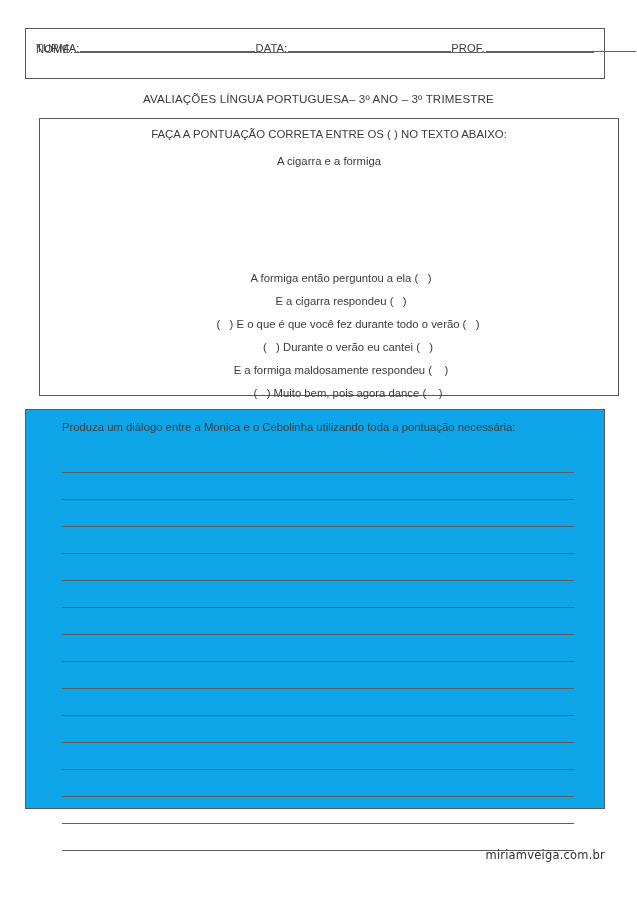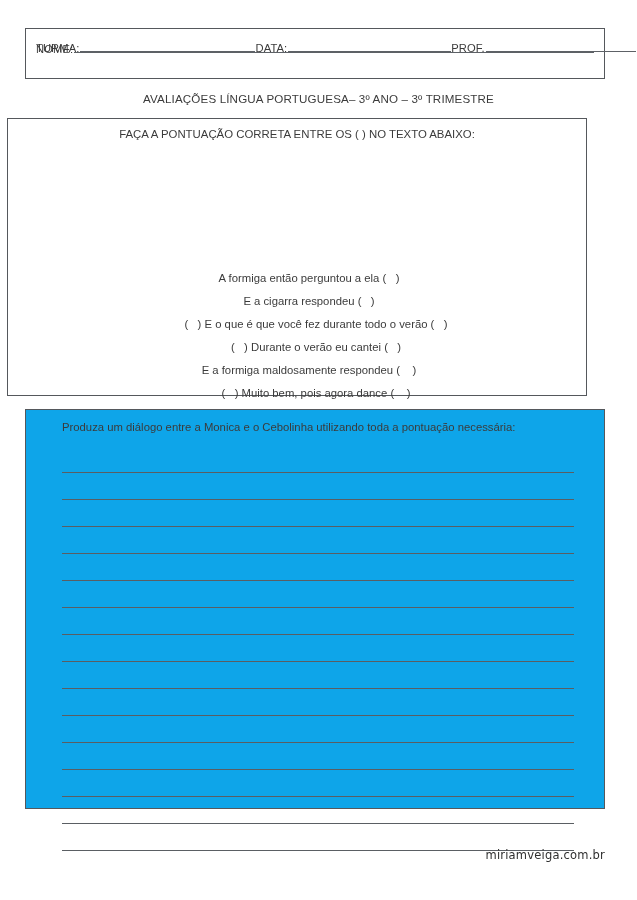--- a/index.html
+++ b/index.html
@@ -75,21 +75,21 @@
     color: #3b3b3b;
   }
   .doc-title span {
     border-bottom: 1.2px solid #4a4d51;
     padding-bottom: 16px;
   }
 
   
   .ex1-box {
     position: absolute;
-    left: 7px;
+    left: 39px;
     top: 118px;
     width: 580px;
     height: 278px;
     border: 1.6px solid #55585c;
     box-sizing: border-box;
     background: #fff;
   }
   .ex1-instruction {
     position: absolute;
     left: 0; right: 0;
@@ -196,20 +196,21 @@
       <span class="rule w-prof"></span>
     </div>
   </div>
 
   <div class="doc-title">
     <span>AVALIAÇÕES LÍNGUA PORTUGUESA– 3º ANO – 3º TRIMESTRE</span>
   </div>
 
   <div class="ex1-box">
     <div class="ex1-instruction">FAÇA A PONTUAÇÃO CORRETA ENTRE OS (  ) NO TEXTO ABAIXO:</div>
+    <div class="story-title">A cigarra e a formiga</div>
 
 
     <div class="dlg-list">
       <div class="dlg">A formiga então perguntou a ela (   )</div>
       <div class="dlg">E a cigarra respondeu (   )</div>
       <div class="dlg ind">(   ) E o que é que você fez durante todo o verão (   )</div>
       <div class="dlg ind">(   ) Durante o verão eu cantei (   )</div>
       <div class="dlg">E a formiga maldosamente respondeu (    )</div>
       <div class="dlg ind">(   ) Muito bem, pois agora dance (    )</div>
     </div>

